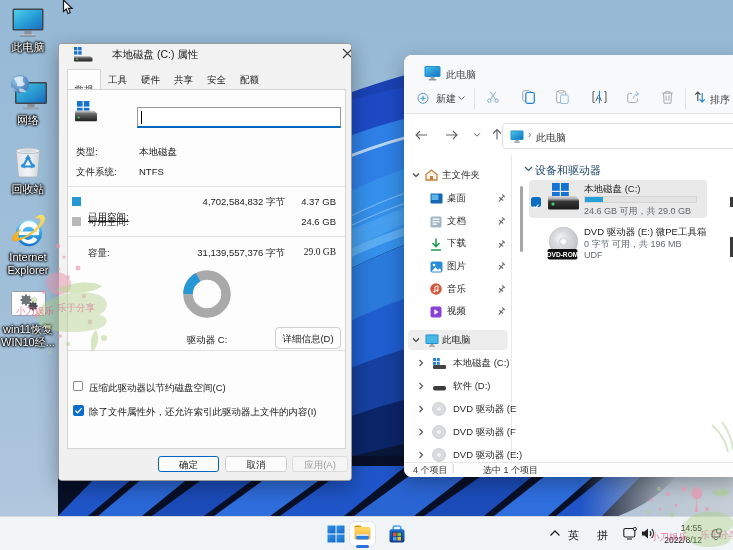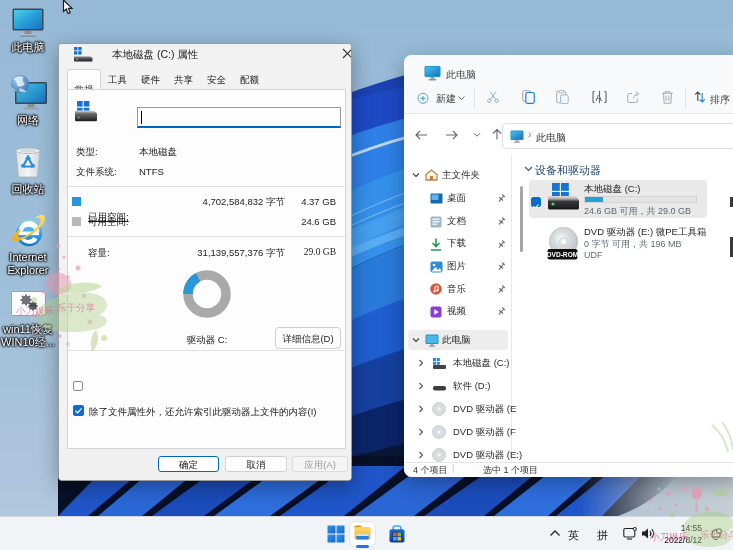--- a/index.html
+++ b/index.html
@@ -432,20 +432,21 @@
 
   <svg class="abs" style="left:124px;top:226px" width="48" height="48" viewBox="0 0 48 48">
     <circle cx="24" cy="24" r="19" fill="none" stroke="#a9a9a9" stroke-width="9.5"></circle>
     <path d="M 15.1,7.2 A 19,19 0 0 0 5,24" fill="none" stroke="#2797d8" stroke-width="9.5"></path>
   </svg>
   <div class="abs" style="left:123px;top:290px;width:50px;text-align:center;">驱动器 C:</div>
   <div class="abs" style="left:216px;top:283px;width:66px;height:22px;background:#fdfdfd;border:1px solid #d0d0d0;border-radius:4px;text-align:center;padding-top:5px;">详细信息(D)</div>
   <div class="abs" style="left:9px;top:306px;width:277px;height:1px;background:#e2e2e2;"></div>
 
   <div class="abs" style="left:14px;top:337px;width:10px;height:10px;background:#fff;border:1px solid #8a8a8a;border-radius:2px;"></div>
+  <div class="abs" style="left:30px;top:338px;">压缩此驱动器以节约磁盘空间(C)</div>
   <div class="abs" style="left:14px;top:361px;width:11px;height:11px;background:#0b6cd0;border-radius:2px;">
     <svg width="11" height="11" viewBox="0 0 11 11">
           <path d="M2.4,5.7 L4.6,7.8 L8.6,3.4" stroke="#fff" stroke-width="1.3" fill="none"></path>
         </svg>
   </div>
   <div class="abs" style="left:30px;top:362px;">除了文件属性外，还允许索引此驱动器上文件的内容(I)</div>
 
   <div class="abs" style="left:0;top:405px;width:294px;height:33px;background:#f0f0f0;"></div>
   <div class="abs" style="left:99px;top:412px;width:61px;height:16px;background:#fdfdfd;border:1px solid #0067c0;border-radius:3px;text-align:center;padding-top:2px;">确定</div>
   <div class="abs" style="left:166px;top:412px;width:62px;height:16px;background:#fdfdfd;border:1px solid #d0d0d0;border-radius:3px;text-align:center;padding-top:2px;">取消</div>

